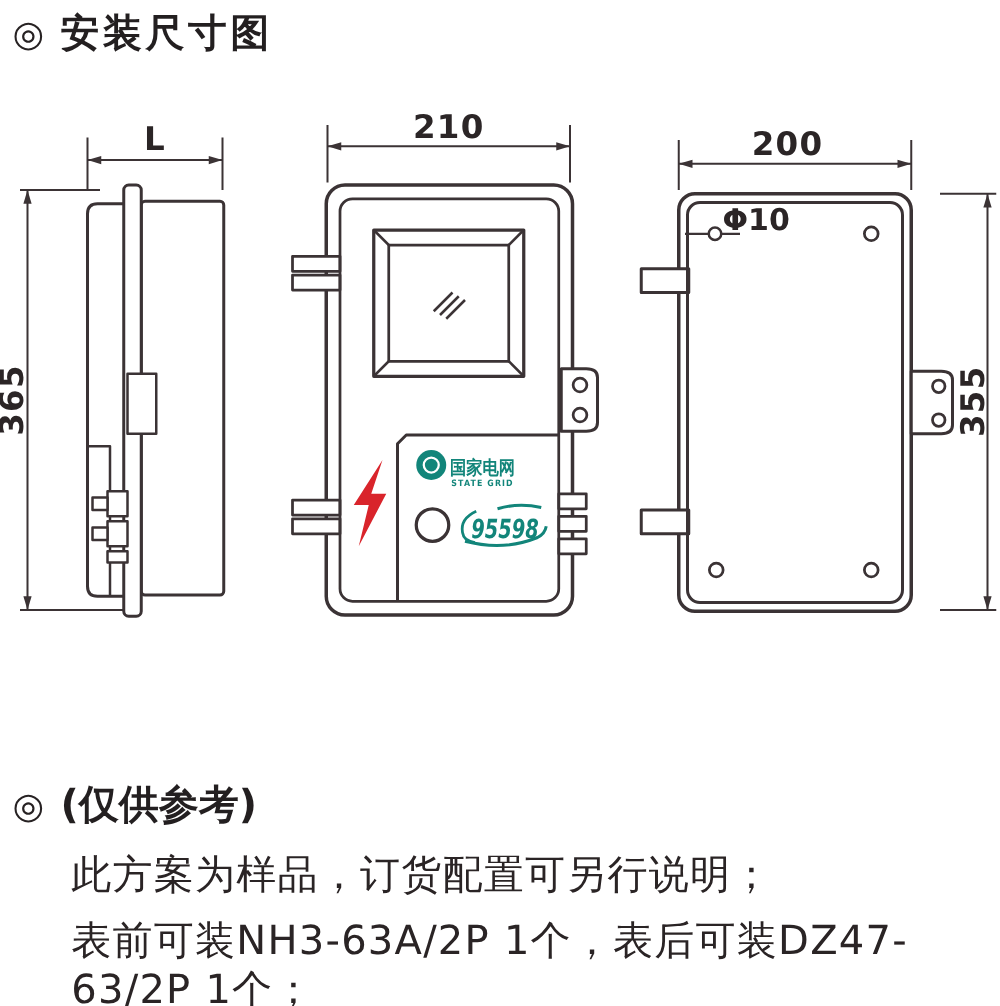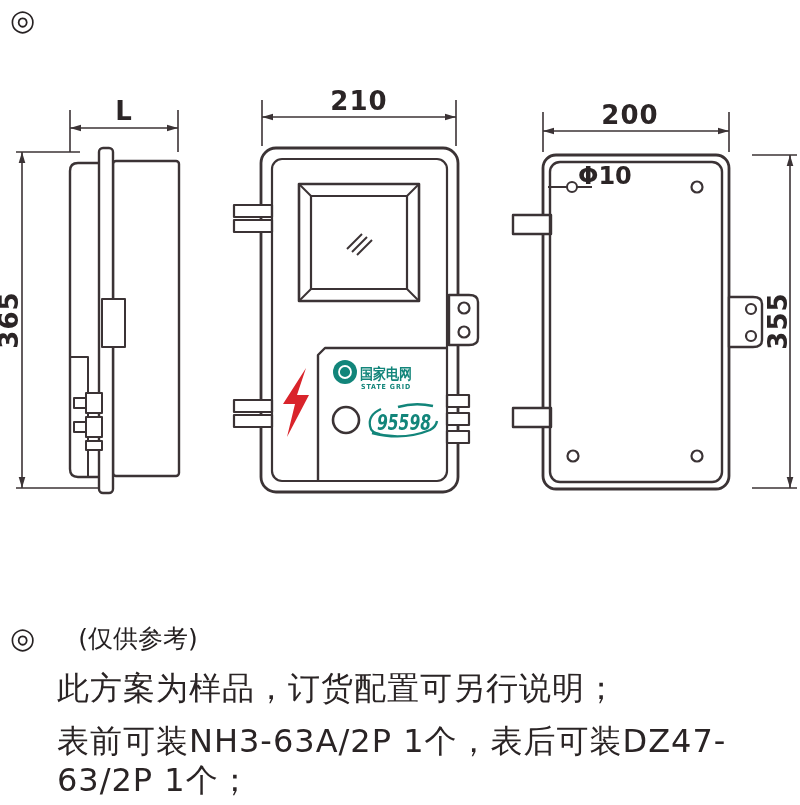--- a/index.html
+++ b/index.html
@@ -10,29 +10,30 @@
   svg.drawing{position:absolute;top:90px;left:0;}
   svg text{stroke:none;fill:#2b2526;font-family:"DejaVu Sans","Liberation Sans",sans-serif;}
   .dim{font-size:26px;font-weight:600;letter-spacing:1px;}
   .dim-sm{font-size:24px;font-weight:600;}
   .logo-cn{font-size:15px;font-weight:bold;fill:#12857a;}
   .logo-en{font-size:7px;font-weight:bold;fill:#12857a;letter-spacing:1px;}
   .logo-num{font-size:21px;font-weight:bold;font-style:italic;fill:#12857a;}
   .config{position:absolute;top:622px;left:10px;width:780px;}
   .config-head{display:flex;align-items:center;gap:13px;}
   h2{font-size:31px;font-weight:bold;margin:0;letter-spacing:1px;color:#231f20;display:flex;align-items:baseline;}
-  h2 .note{font-size:25px;font-weight:normal;letter-spacing:0;margin-left:30px;}
+  h2 .note{font-size:32px;font-weight:bold;letter-spacing:0;}
   .config-body{margin:14px 0 0 47px;font-size:32px;color:#2a2425;}
   .config-body p{margin:0 0 15px 0;line-height:1.2;letter-spacing:1px;}
 </style>
 </head>
 <body>
 
 <header class="title-row">
   <span class="bullet">◎</span>
+  <h1>安装尺寸图</h1>
 </header>
 
 <svg class="drawing" width="800" height="480" viewBox="0 90 800 480">
 
   <g stroke="#3b3335" fill="none" stroke-width="2.2" stroke-linejoin="round">
     <g stroke-width="1.6">
       <line x1="70" y1="110" x2="70" y2="152"></line>
       <line x1="178" y1="110" x2="178" y2="152"></line>
       <line x1="70" y1="128" x2="178" y2="128"></line>
       <polygon points="70,128 81,124.7 81,131.3" fill="#3b3335" stroke="none"></polygon>

